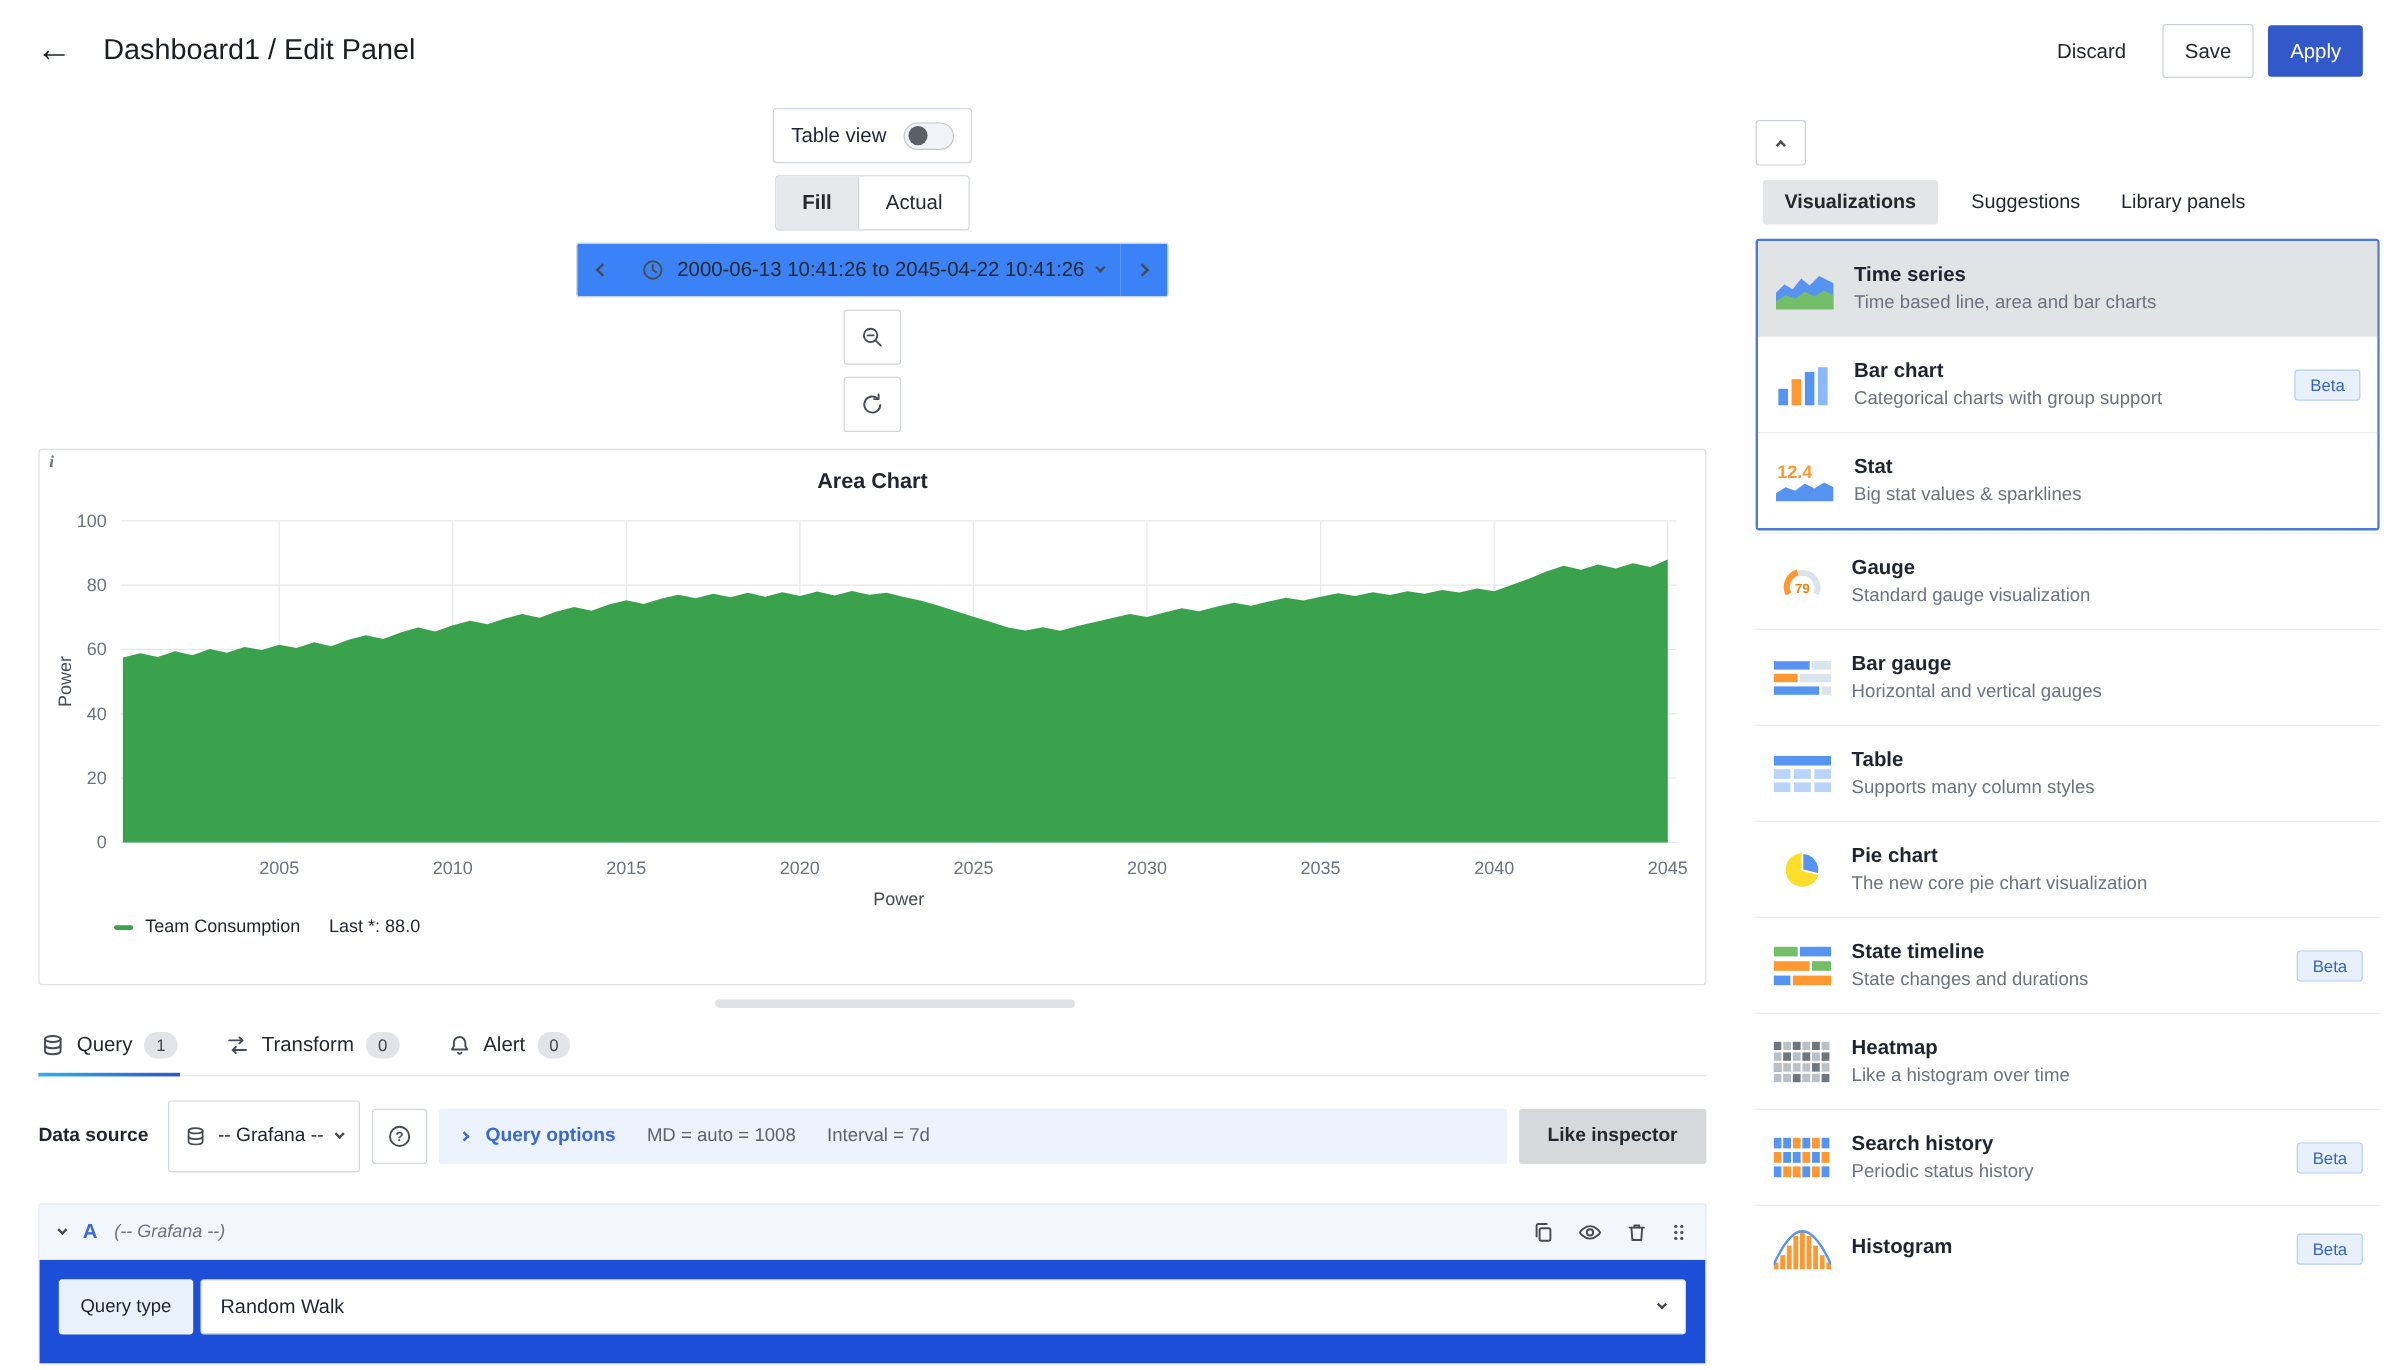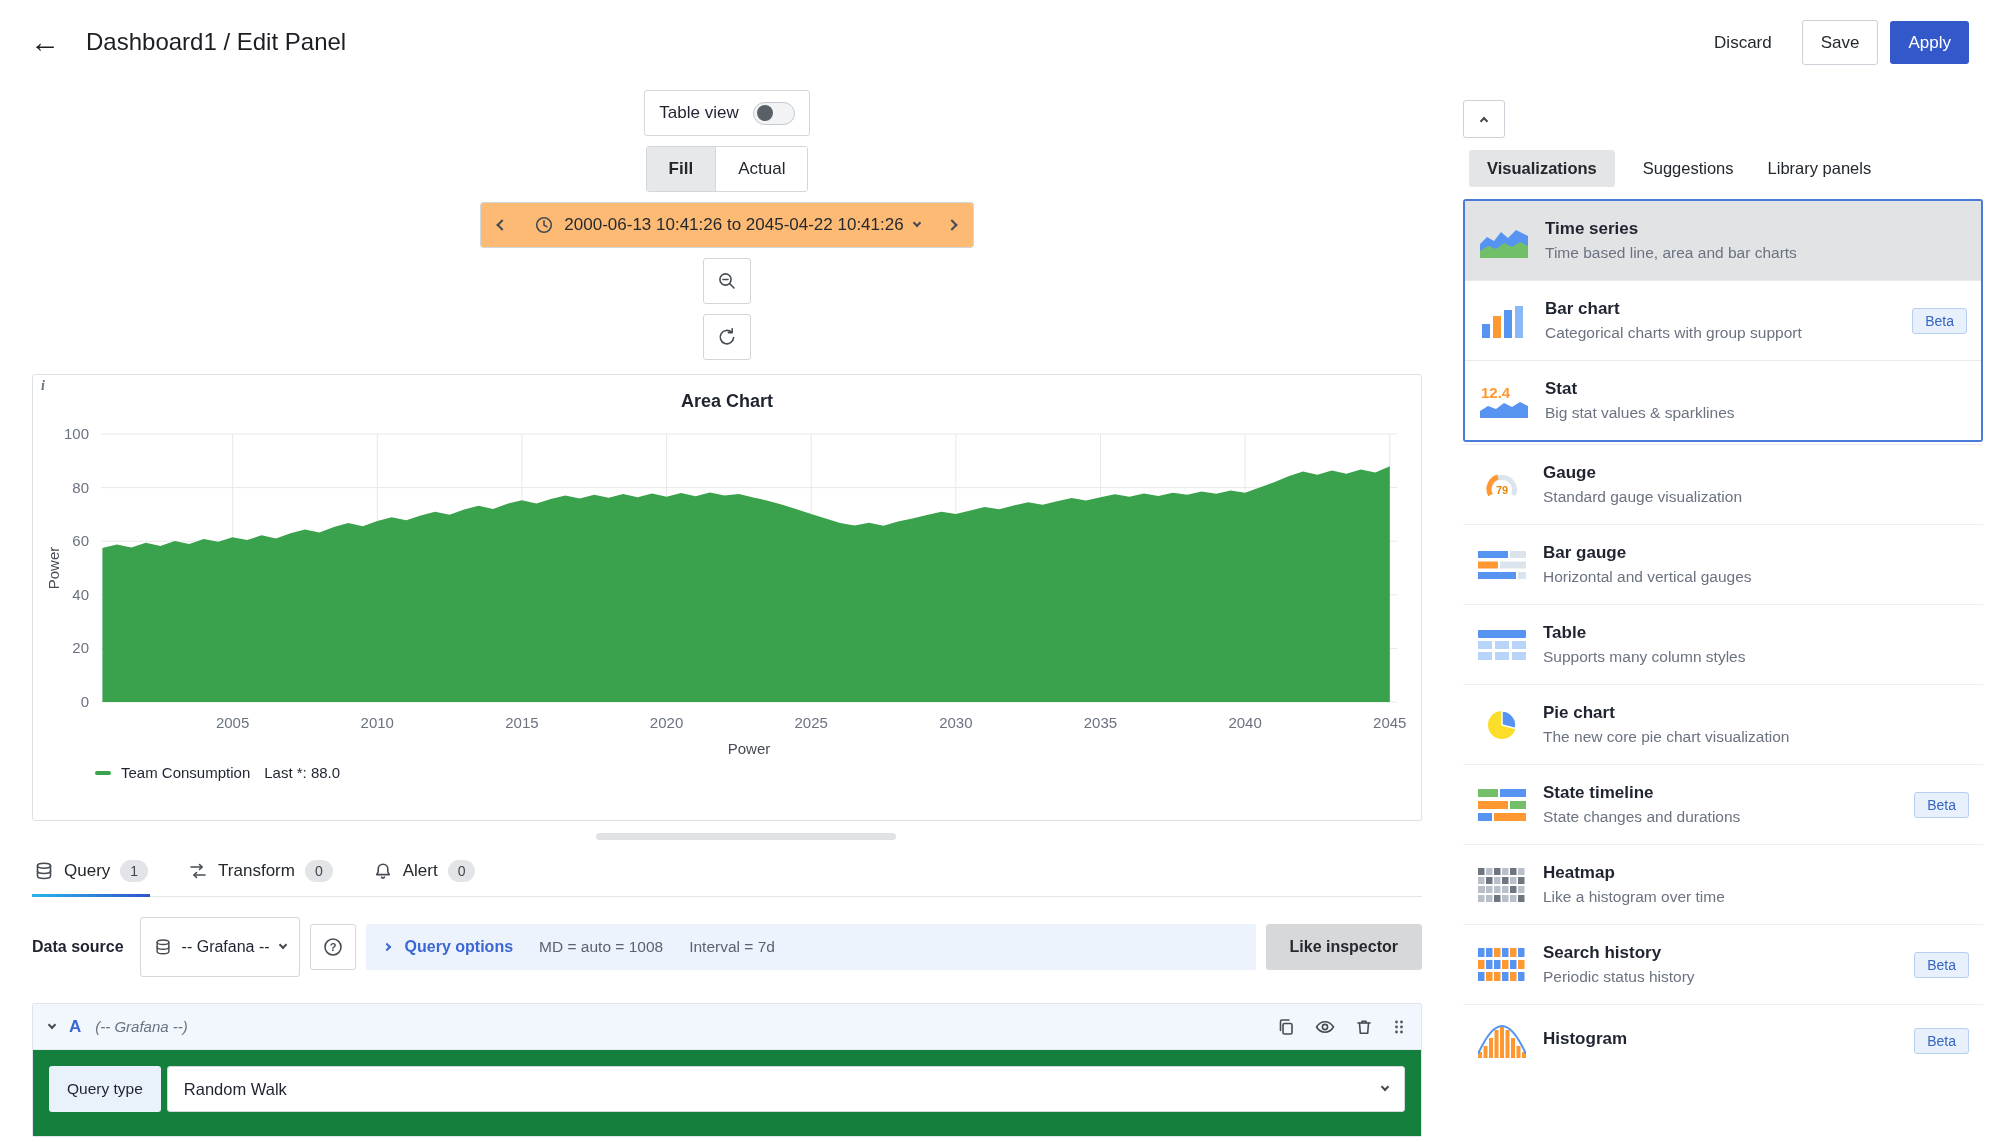--- a/index.html
+++ b/index.html
@@ -26,21 +26,21 @@
   .toolbar { display: flex; justify-content: flex-end; align-items: center; gap: 10px; margin: 6px 37px 14px 0; flex-direction: column; }
   .ctrl-group { display: flex; align-items: center; gap: 14px; border: 1px solid #d2d7dc; border-radius: 3px;
     height: 46px; padding: 0 14px; background: #fff; font-size: 17px; cursor: pointer; }
   .toggle { width: 42px; height: 23px; border-radius: 12px; background: #f2f3f5; border: 1px solid #c4c9cf; position: relative; display: inline-block; }
   .toggle .knob { position: absolute; left: 3px; top: 2.5px; width: 16px; height: 16px; border-radius: 50%; background: #5a6068; }
   .seg-group { display: flex; border: 1px solid #d2d7dc; border-radius: 3px; height: 46px; overflow: hidden; background: #fff; }
   .seg { display: flex; align-items: center; padding: 0 22px; font-size: 17px; background: #fff; border: none; cursor: pointer; color: #24292e; font-family: inherit; }
   .seg + .seg { border-left: 1px solid #d2d7dc; }
   .seg.active { background: #e6e8ea; font-weight: 700; }
   .time-group { display: flex; align-items: stretch; border: 1px solid #d2d7dc; border-radius: 3px; height: 46px; overflow: hidden; background: #fff; }
-  .tg-btn { display: flex; align-items: center; justify-content: center; gap: 10px; padding: 0 14px; border: none; background: #fdba74;
+  .tg-btn { display: flex; align-items: center; justify-content: center; gap: 10px; padding: 0 14px; border: none; background: #3b82f6;
     font-size: 17px; font-family: inherit; color: #24292e; cursor: pointer; }
   .sq-btn { width: 48px; height: 46px; border: 1px solid #d2d7dc; border-radius: 3px; background: #fff;
     display: flex; align-items: center; justify-content: center; cursor: pointer; }
 
   .chev { display: inline-block; width: 8px; height: 8px; border-right: 2px solid #454b52; border-bottom: 2px solid #454b52; }
   .chev.down  { transform: rotate(45deg);  margin-top: -4px; }
   .chev.up    { transform: rotate(-135deg); margin-top: 4px; }
   .chev.left  { transform: rotate(135deg); margin-left: 3px; }
   .chev.right { transform: rotate(-45deg); margin-right: 3px; }
   .chev.sm { width: 6px; height: 6px; }
@@ -50,21 +50,21 @@
 
   
   .panel { position: relative; margin-right: 37px; border: 1px solid #dde1e6; border-radius: 3px; background: #fff;
     padding: 8px 10px 10px; height: 447px; }
   .panel-info { position: absolute; top: 3px; left: 8px; font: italic 700 14px "Liberation Serif", serif; color: #6b7280; cursor: pointer; }
   .panel-title { text-align: center; font-size: 18px; font-weight: 700; padding: 8px 0 4px; }
   #chart-svg { display: block; width: 100%; height: 344px; }
   #chart-svg text { font-family: "Liberation Sans", sans-serif; }
   .legend { display: flex; align-items: center; gap: 10px; padding-left: 52px; font-size: 15px; margin-top: 4px; }
   .swatch { width: 16px; height: 4px; border-radius: 2px; background: #3aa24c; }
-  .legend-val { margin-left: 4px; }
+  .legend-val { margin-left: 14px; }
 
   .resize-handle { width: 300px; height: 7px; border-radius: 4px; background: #e0e2e5; margin: 12px auto 6px; cursor: row-resize; }
 
   
   .tabs { display: flex; align-items: center; gap: 36px; margin-right: 37px; border-bottom: 1px solid #e2e5e9; }
   .tab { display: flex; align-items: center; gap: 10px; padding: 14px 2px; font-size: 17px; font-weight: 500;
     color: #24292e; position: relative; cursor: pointer; }
   .tab.active:after { content: ""; position: absolute; left: 0; right: 0; bottom: -1px; height: 3px;
     background: linear-gradient(90deg, #2ab3e8, #2f54cb); }
   .badge { background: #e2e4e7; border-radius: 11px; padding: 3px 10px; font-size: 14px; color: #40464d; font-weight: 400; }
@@ -84,21 +84,21 @@
     font: 700 16px "Liberation Sans", sans-serif; color: #24292e; cursor: pointer; }
 
   
   .query-card { margin: 26px 37px 0 0; border: 1px solid #dfe5ec; border-radius: 2px; }
   .qc-head { display: flex; align-items: center; gap: 14px; background: #f2f7fd; height: 46px; padding: 0 16px;
     border-bottom: 1px solid #e3eaf2; }
   .qc-letter { color: #3b67d5; font-weight: 700; font-size: 17px; }
   .qc-src { color: #6b7280; font-style: italic; font-size: 15px; }
   .qc-icons { margin-left: auto; display: flex; gap: 20px; align-items: center; }
   .qc-icons .icon-btn { border: none; background: none; cursor: pointer; display: flex; align-items: center; }
-  .qc-body { display: flex; gap: 6px; padding: 16px 16px 24px; background: #15803d; }
+  .qc-body { display: flex; gap: 6px; padding: 16px 16px 24px; background: #1d4ed8; }
   .qt-chip { display: flex; align-items: center; background: #e9f1fb; border-radius: 3px; padding: 0 18px; height: 46px;
     font-size: 15.5px; font-weight: 500; }
   .qt-select { flex: 1; display: flex; align-items: center; justify-content: space-between; border: 1px solid #d2d7dc;
     border-radius: 3px; height: 46px; padding: 0 16px; font-size: 16.5px; background: #fff; cursor: pointer; }
 
   .add-query { margin: 34px 0 0 0; display: inline-flex; align-items: center; gap: 12px; background: #d9dadc; border: none;
     border-radius: 3px; height: 47px; padding: 0 22px; font: 500 16.5px "Liberation Sans", sans-serif; color: #1f2430; cursor: pointer; }
   .plus { font-size: 21px; line-height: 1; }
 
   

